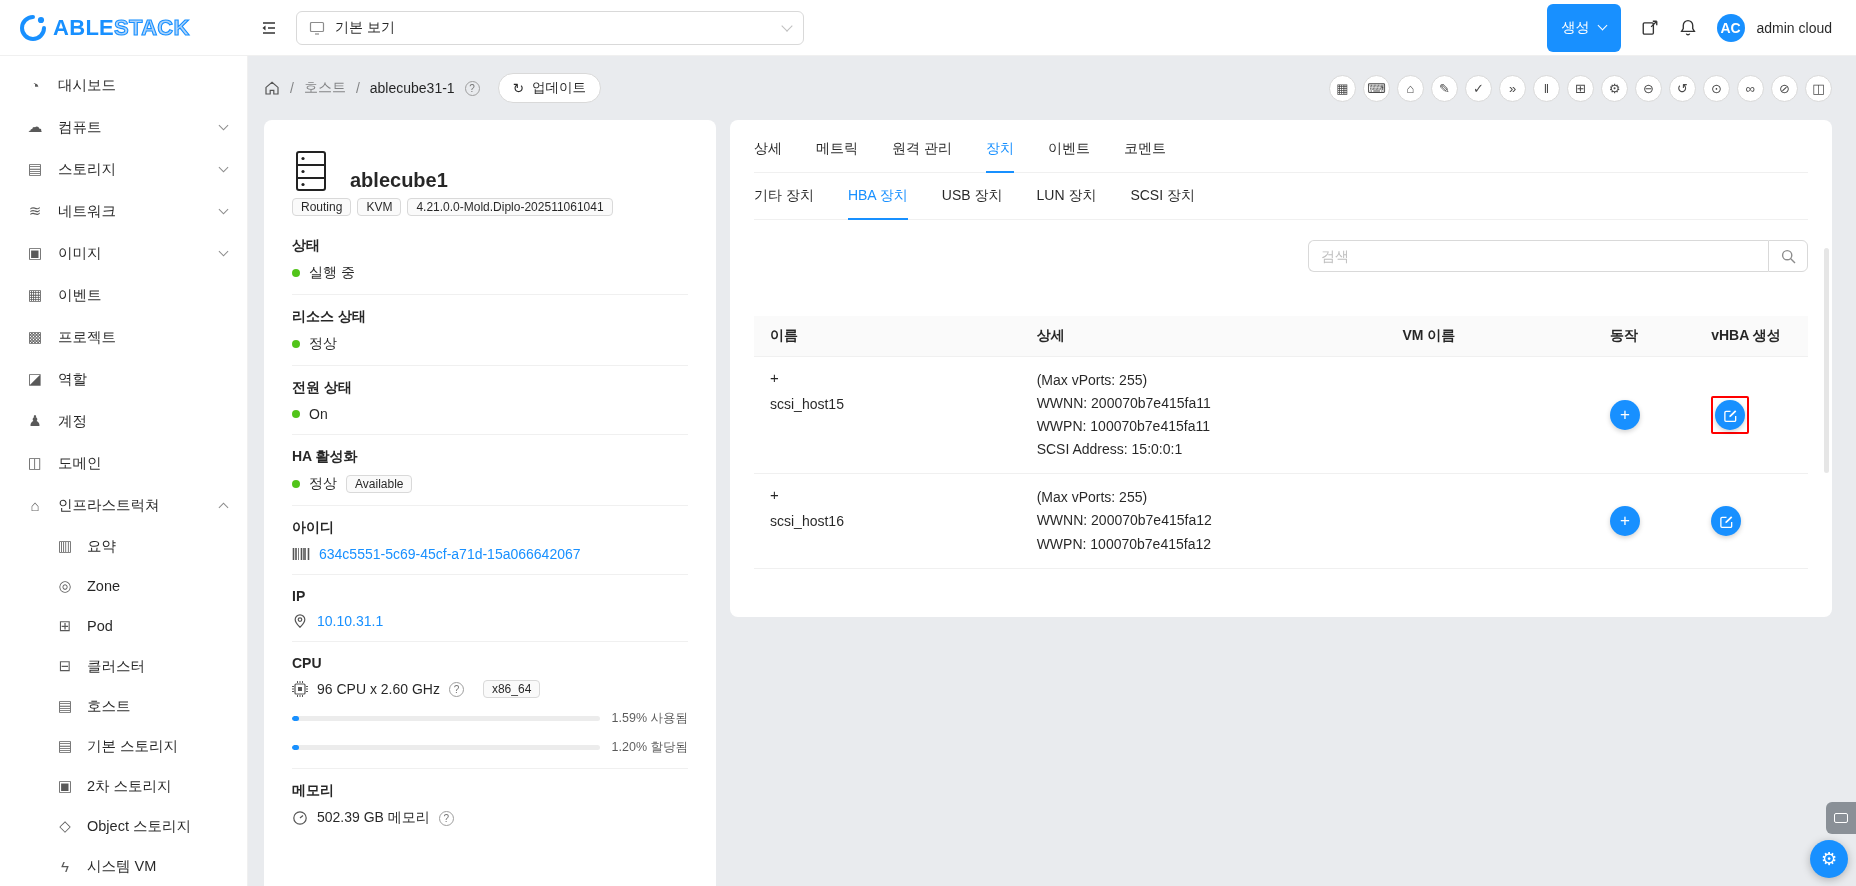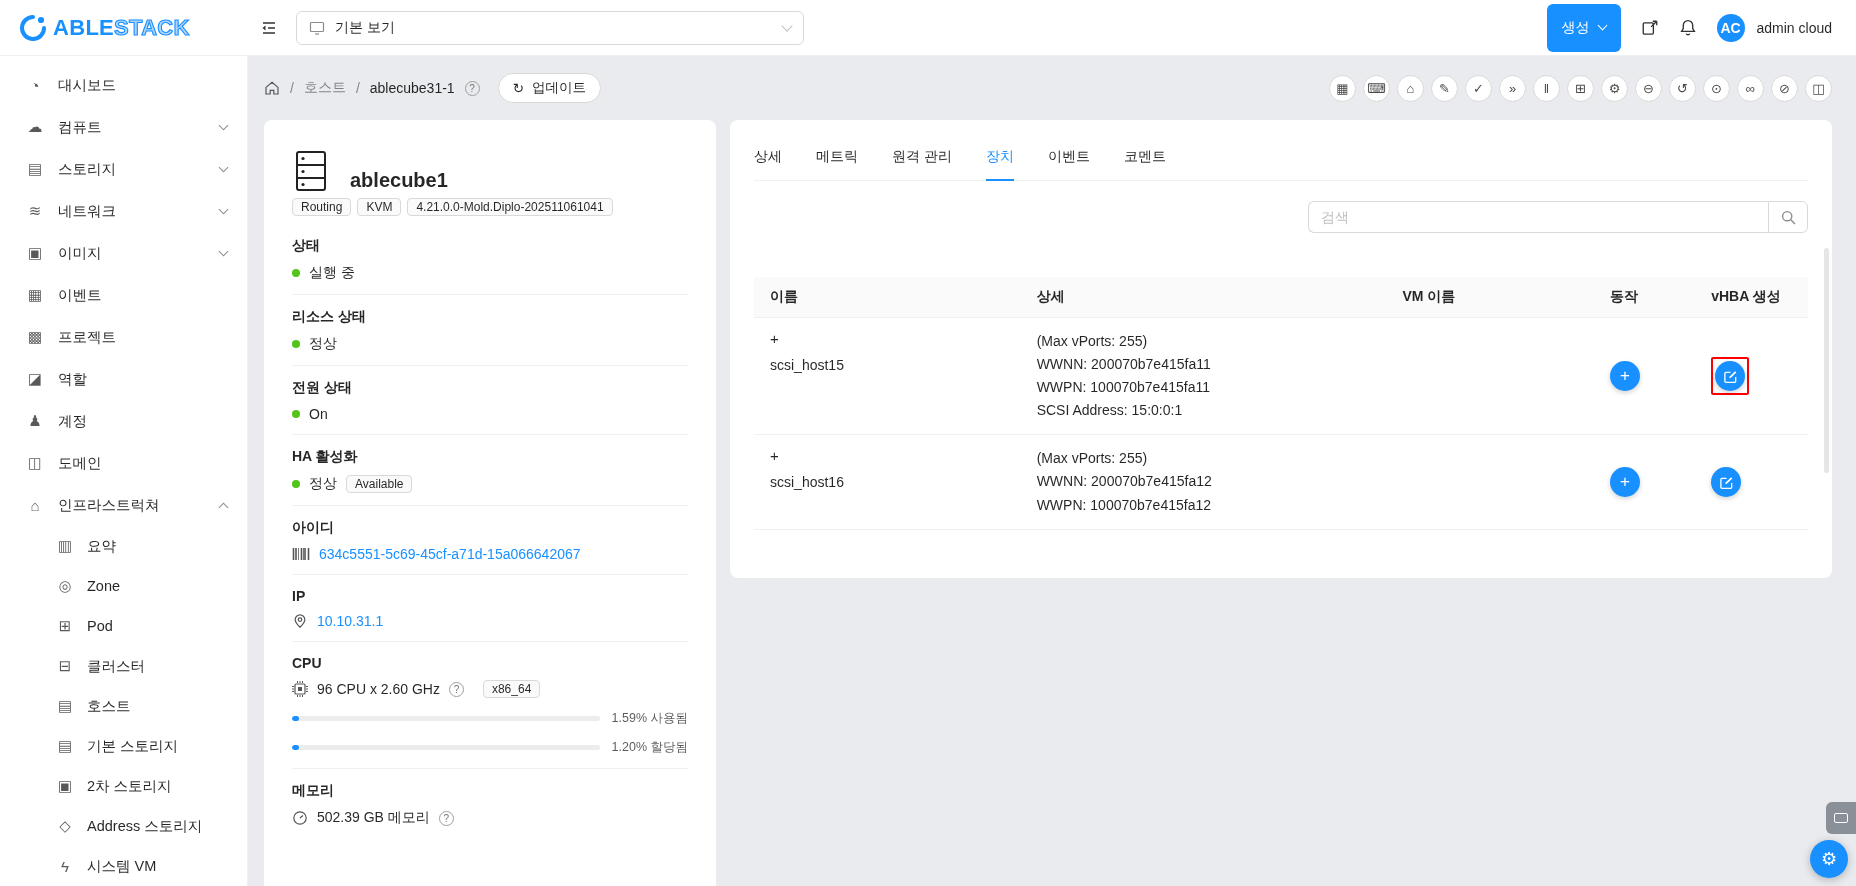--- a/index.html
+++ b/index.html
@@ -53,21 +53,21 @@
   .update-btn{height:30px;border:1px solid #d9d9d9;background:#fff;border-radius:16px;padding:0 14px;
     display:flex;align-items:center;gap:8px;font-size:13.5px;margin-left:8px;cursor:pointer;color:rgba(0,0,0,.85)}
   .crumb-actions{display:flex;gap:7px}
   .tb{width:27px;height:27px;border-radius:50%;border:1px solid #d9d9d9;background:#fff;color:#4a4a4a;
     font-size:13px;display:flex;align-items:center;justify-content:center;cursor:pointer;padding:0;line-height:1}
 
   
   .cards{display:flex;gap:14px;align-items:flex-start}
   .card{background:#fff;border-radius:8px}
   .host-card{width:452px;flex:none;padding:30px 28px 20px;min-height:820px}
-  .detail-card{flex:1;padding:20px 24px 48px;position:relative}
+  .detail-card{flex:1;padding:12px 24px 48px;position:relative}
 
   
   .host-head{display:flex;align-items:flex-end;gap:20px}
   .host-name{font-size:20px;font-weight:600}
   .tags-row{display:flex;gap:6px;margin:6px 0 8px;flex-wrap:wrap}
   .tag{display:inline-block;border:1px solid #d9d9d9;background:#fafafa;border-radius:4px;
     padding:1px 8px;font-size:12px;color:rgba(0,0,0,.85);white-space:nowrap}
   .sec{padding:13px 0 12px;border-bottom:1px solid #f0f0f0}
   .sec.last{border-bottom:none}
   .sec-label{font-weight:700;font-size:14px;margin-bottom:9px}
@@ -241,21 +241,21 @@
     <div class="nav-child">
       <span class="nav-icon">▤</span>
       <span class="nav-label">기본 스토리지</span>
     </div>
     <div class="nav-child">
       <span class="nav-icon">▣</span>
       <span class="nav-label">2차 스토리지</span>
     </div>
     <div class="nav-child">
       <span class="nav-icon">◇</span>
-      <span class="nav-label">Address 스토리지</span>
+      <span class="nav-label">Object 스토리지</span>
     </div>
     <div class="nav-child">
       <span class="nav-icon">ϟ</span>
       <span class="nav-label">시스템 VM</span>
     </div>
   </nav>
 
   <main class="main">
     <div class="crumb-row">
       <div class="crumb-left">
@@ -440,20 +440,27 @@
       </section>
 
       <section class="card detail-card">
         <div class="tabs">
           <span class="tab">상세</span>
           <span class="tab">메트릭</span>
           <span class="tab">원격 관리</span>
           <span class="tab active">장치</span>
           <span class="tab">이벤트</span>
           <span class="tab">코멘트</span>
+        </div>
+        <div class="tabs subtabs">
+          <span class="tab">기타 장치</span>
+          <span class="tab active">HBA 장치</span>
+          <span class="tab">USB 장치</span>
+          <span class="tab">LUN 장치</span>
+          <span class="tab">SCSI 장치</span>
         </div>
 
         <div class="search-row">
           <div class="search-group">
             <input class="search-input" placeholder="검색" style="">
             <button class="search-btn">
               <span style="display:flex">
                 <svg width="15" height="15" viewBox="0 0 15 15">
                     <circle cx="6.2" cy="6.2" r="4.6" fill="none" stroke="#8c8c8c" stroke-width="1.4"></circle>
                     <path d="M9.8 9.8L14 14" stroke="#8c8c8c" stroke-width="1.4"></path>

